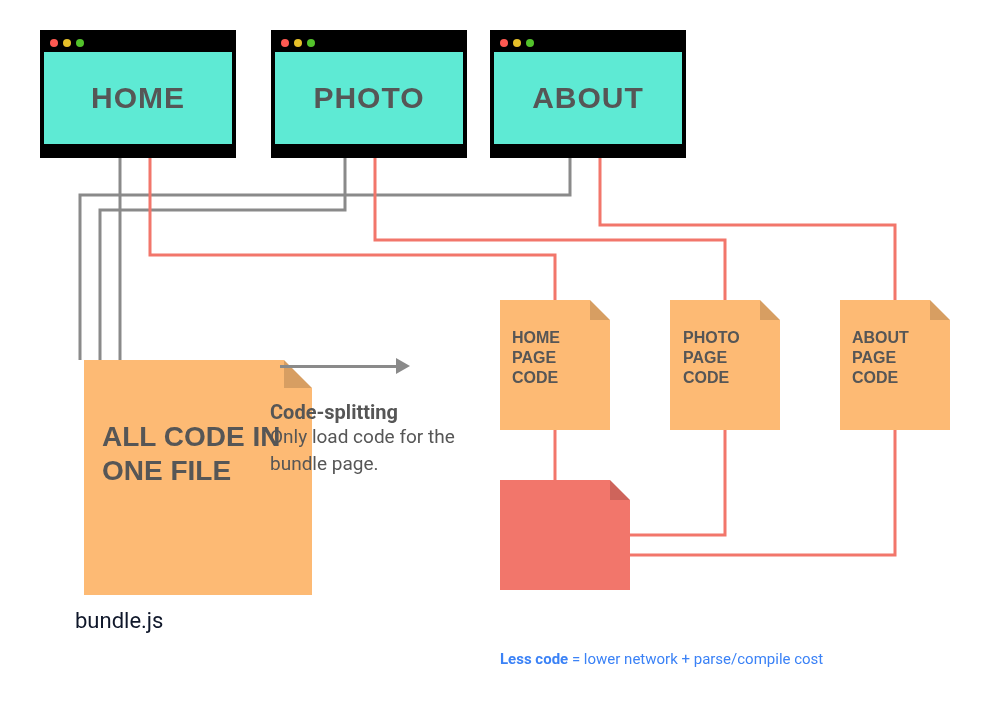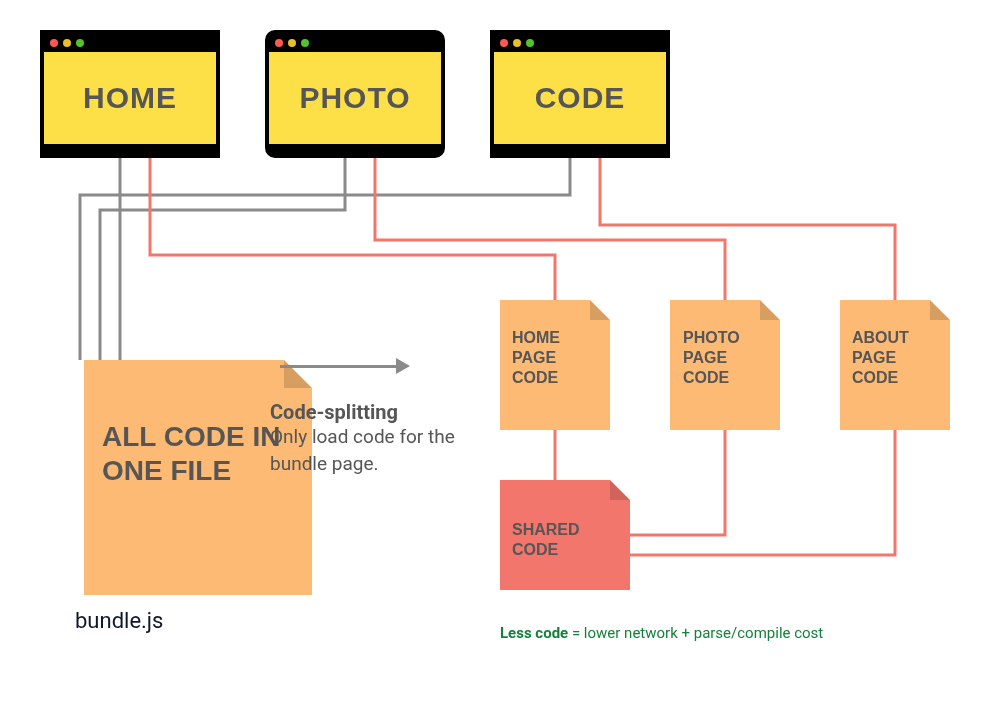--- a/index.html
+++ b/index.html
@@ -7,23 +7,23 @@
   body {
     font-family: -apple-system, BlinkMacSystemFont, "Segoe UI", Roboto, Helvetica, Arial, sans-serif;
     background: #fff;
     position: relative;
   }
   .canvas { position: relative; width: 995px; height: 715px; }
 
   
   .browser {
     position: absolute;
-    width: 180px;
+    width: 196px;
     border: 4px solid #000;
-    background: #fde047;
+    background: #5eead4;
   }
   .browser .titlebar {
     height: 18px;
     background: #000;
     display: flex;
     align-items: center;
     padding-left: 6px;
     gap: 5px;
   }
   .browser .titlebar .dot {
@@ -39,21 +39,21 @@
     justify-content: center;
     color: #565656;
     font-weight: 800;
     font-size: 30px;
     letter-spacing: 1px;
     font-family: "Arial Narrow", Arial, sans-serif;
   }
   .browser .footerbar { height: 10px; background: #000; }
 
   #browser-home  { top: 30px; left: 40px; }
-  #browser-photo { top: 30px; left: 265px; border-radius: 10px; }
+  #browser-photo { top: 30px; left: 271px; }
   #browser-about { top: 30px; left: 490px; }
 
   
   .file {
     position: absolute;
     background: #fdba74;
     color: #565656;
     font-weight: 800;
     display: flex;
     align-items: flex-start;
@@ -113,23 +113,23 @@
     position: absolute;
     top: 608px; left: 75px;
     font-size: 22px;
     color: #0f172a;
     font-weight: 400;
   }
 
   
   .footnote {
     position: absolute;
-    top: 624px; left: 500px;
+    top: 650px; left: 500px;
     font-size: 15px;
-    color: #15803d;
+    color: #3b82f6;
   }
   .footnote strong { font-weight: 700; }
 
   
   .arrow {
     position: absolute;
     top: 356px; left: 280px;
     width: 130px; height: 20px;
     display: flex; align-items: center;
   }
@@ -204,21 +204,21 @@
   <div class="page-label">PHOTO</div>
   <div class="footerbar"></div>
 </div>
 
 <div class="browser" id="browser-about">
   <div class="titlebar">
     <div class="dot red"></div>
     <div class="dot yellow"></div>
     <div class="dot green"></div>
   </div>
-  <div class="page-label">CODE</div>
+  <div class="page-label">ABOUT</div>
   <div class="footerbar"></div>
 </div>
 
 <div class="file big" id="file-all">
   <div class="corner"></div>
   <span>ALL CODE IN ONE FILE</span>
 </div>
 
 <div class="file small" id="file-home">
   <div class="corner"></div>
@@ -228,21 +228,20 @@
   <div class="corner"></div>
   <span>PHOTO PAGE CODE</span>
 </div>
 <div class="file small" id="file-about">
   <div class="corner"></div>
   <span>ABOUT PAGE CODE</span>
 </div>
 
 <div class="file small red" id="file-shared">
   <div class="corner"></div>
-  <span>SHARED CODE</span>
 </div>
 
 <div class="arrow">
   <div class="shaft"></div>
   <div class="head"></div>
 </div>
 
 <div class="center-text">
   <h3>Code-splitting</h3>
   <p>Only load code for the bundle page.</p>

